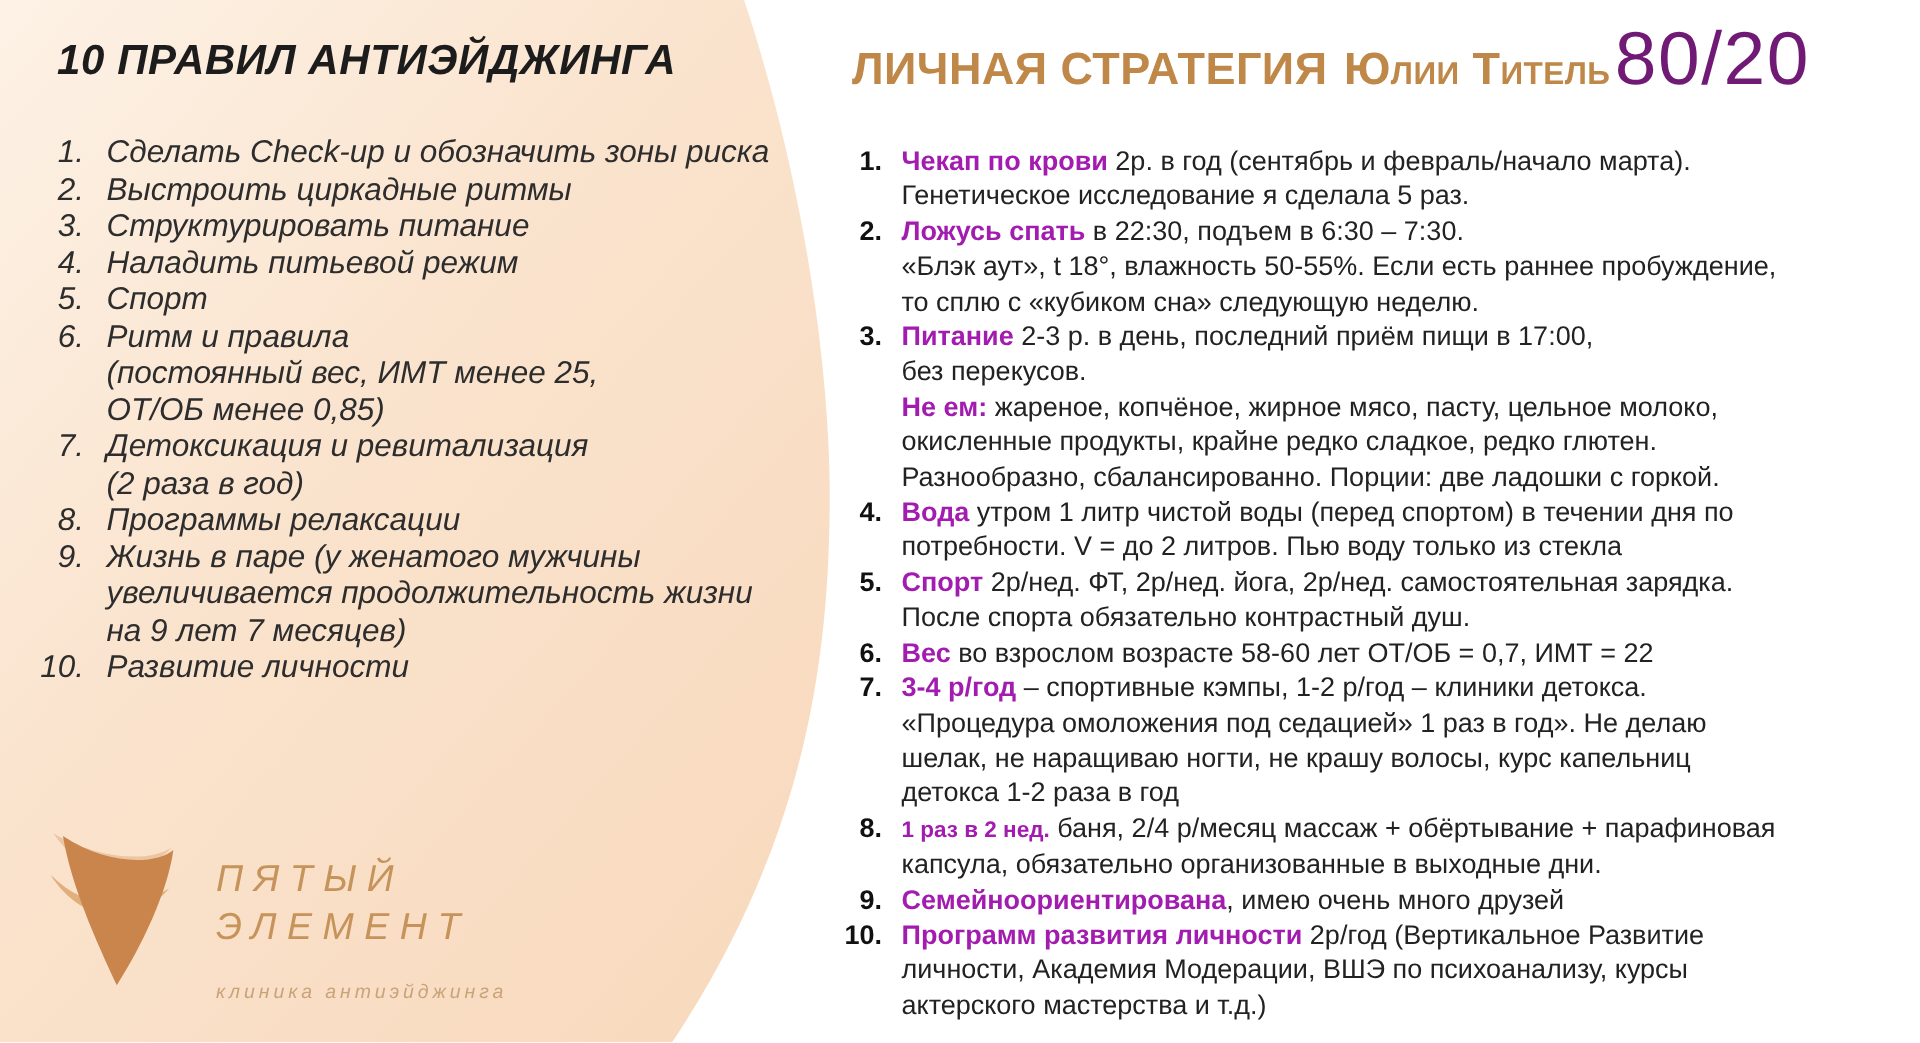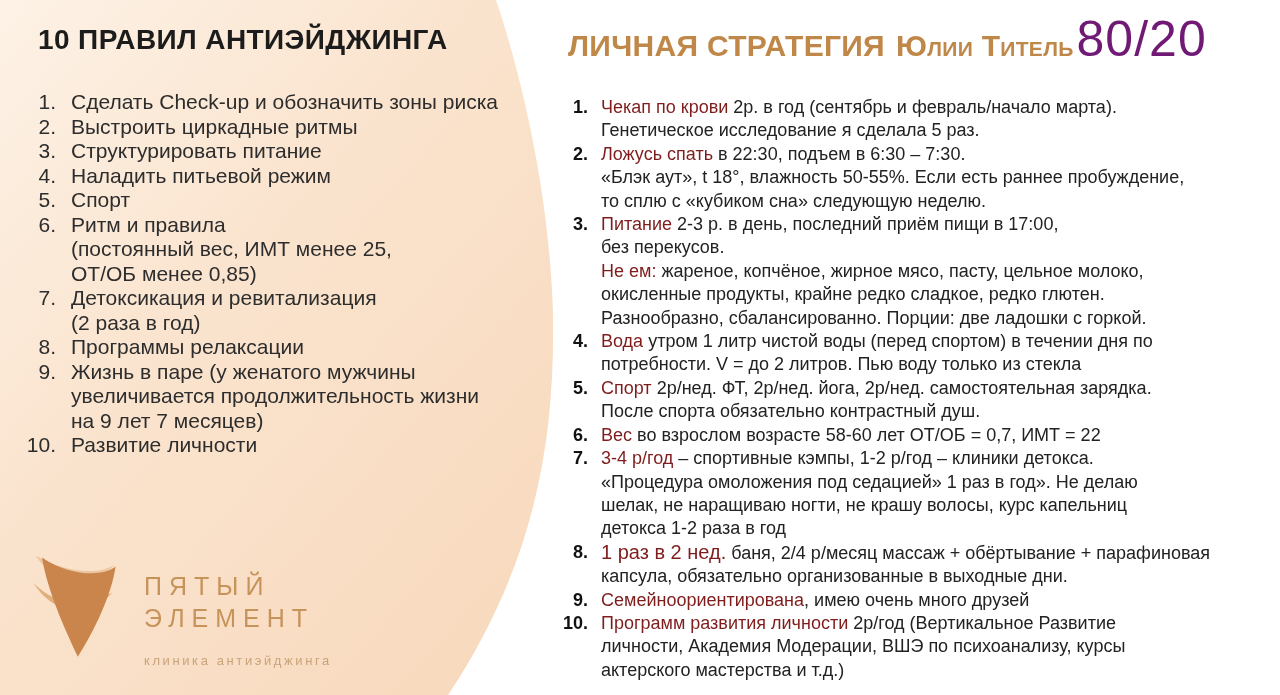--- a/index.html
+++ b/index.html
@@ -2,21 +2,21 @@
 <html lang="ru"><head>
 <meta charset="utf-8">
 <style>
   html,body{margin:0;padding:0;background:#ffffff;}
   .slide{
     position:relative;width:1280px;height:695px;overflow:hidden;background:#ffffff;
     font-family:"Liberation Sans","DejaVu Sans",sans-serif;color:#232323;
   }
   .peach-shape{position:absolute;left:0;top:0;width:1280px;height:695px;}
   
-  .left-panel{position:absolute;left:0;top:0;width:560px;height:695px;}
+  .left-panel{position:absolute;left:0;top:0;width:560px;height:695px;font-style:italic;}
   .left-title{
     position:absolute;left:38px;top:24px;margin:0;
     font-size:28px;font-weight:700;letter-spacing:.4px;color:#1c1c1c;white-space:nowrap;
   }
   .left-list{position:absolute;left:16px;top:90px;width:520px;margin:0;padding:0;list-style:none;}
   .left-list .row{display:flex;font-size:21px;line-height:24.5px;color:#2d2d2d;}
   .left-list .num{flex:none;width:40px;text-align:right;padding-right:15px;}
   .left-list .txt{white-space:pre-line;}
   
   .logo{position:absolute;left:30px;top:548px;display:flex;align-items:flex-end;}
@@ -30,22 +30,22 @@
     position:absolute;left:28px;top:10px;width:712px;
     display:flex;align-items:baseline;white-space:nowrap;
   }
   .right-title .t1{font-size:30px;font-weight:700;color:#bf8748;letter-spacing:.3px;}
   .right-title .t2{font-size:30px;font-weight:700;color:#bf8748;font-variant:small-caps;margin-left:11px;letter-spacing:.3px;}
   .right-title .t3{font-size:50px;font-weight:400;color:#701a75;margin-left:3px;letter-spacing:1px;}
   .right-list{position:absolute;left:8px;top:96px;width:726px;margin:0;padding:0;list-style:none;}
   .right-list .row{display:flex;font-size:18px;line-height:23.4px;color:#222222;}
   .right-list .num{flex:none;width:40px;text-align:right;padding-right:13px;font-weight:700;color:#111111;}
   .right-list .txt{white-space:pre-line;}
-  .right-list .b{font-weight:400;color:#7f1d1d;}
-  .right-list .sm{font-size:20px;}
+  .right-list .b{font-weight:700;color:#a21caf;}
+  .right-list .sm{font-size:15px;}
 </style>
 </head>
 <body>
 
 <div class="slide">
 
   <svg class="peach-shape" viewBox="0 0 1280 695" preserveAspectRatio="none" aria-hidden="true">
     <defs>
       <linearGradient id="peachGrad" x1="0" y1="0" x2="0.9" y2="1">
         <stop offset="0" stop-color="#fdf2e6"></stop>

